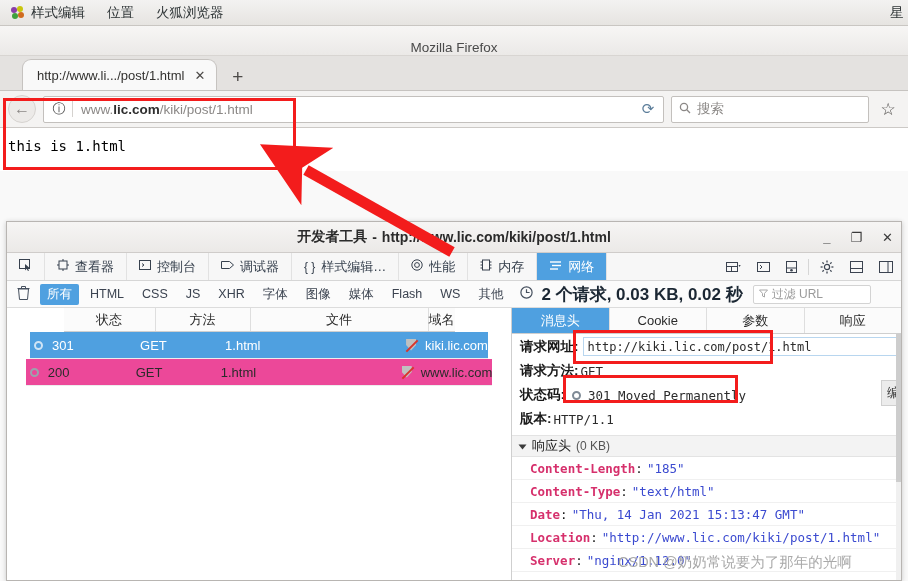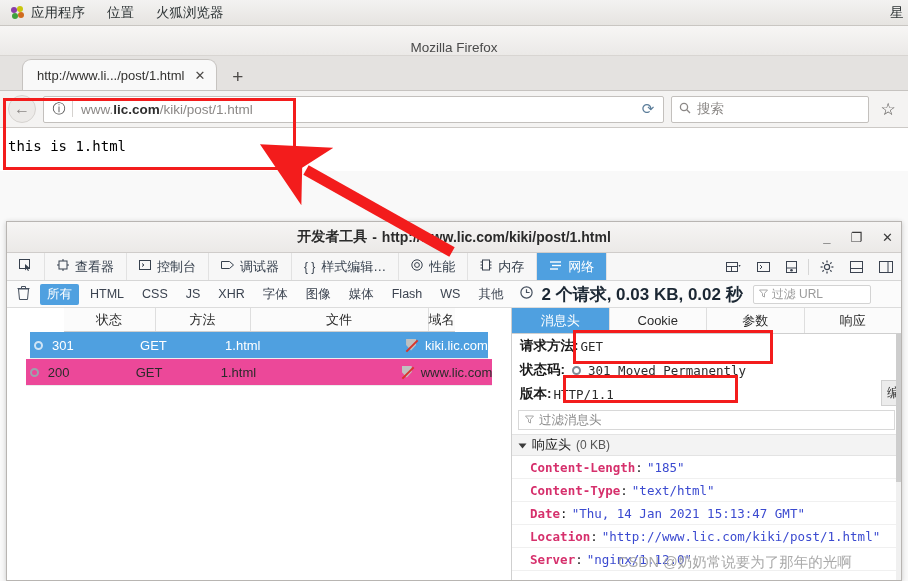--- a/index.html
+++ b/index.html
@@ -277,21 +277,21 @@
 <div id="root">
 
   <div class="gnome-panel">
     <div class="gp-item">
       <span class="gp-logo">
           <i></i>
           <i></i>
           <i></i>
           <i></i>
         </span>
-      <span>应用程序</span>
+      <span>样式编辑</span>
     </div>
     <div class="gp-item">
       <span>位置</span>
     </div>
     <div class="gp-item">
       <span>火狐浏览器</span>
     </div>
     <div class="gp-right">
       <span>星</span>
     </div>
@@ -552,41 +552,37 @@
 
       <div class="dt-right">
         <div class="det-tabs">
           <div class="active">消息头</div>
           <div>Cookie</div>
           <div>参数</div>
           <div>响应</div>
         </div>
         <div class="det-scroll">
           <div class="det-kv">
+            <span class="det-k">请求网址:</span>
+            <span class="det-url-input">http://kiki.lic.com/post/1.html</span>
+          </div>
+          <div class="det-kv">
             <span class="det-k">请求方法:</span>
             <span class="det-v">GET</span>
           </div>
           <div class="det-kv det-status-line">
             <span class="det-k">状态码:</span>
             <span class="det-status-dot"></span>
             <span class="det-v">301 Moved Permanently</span>
           </div>
           <div class="det-kv">
             <span class="det-k">版本:</span>
             <span class="det-v">HTTP/1.1</span>
           </div>
 
-          <div class="hdr-filter">
-            <span>
-              <svg width="9" height="9" viewBox="0 0 9 9">
-                  <path d="M0.5 1 h8 l-3 3.4 v3.6 l-2 -1 v-2.6 z" fill="none" stroke="#a8a8a8"></path>
-                </svg>
-            </span>
-            <span>过滤消息头</span>
-          </div>
 
           <div class="hdr-section">
             <span>
               <svg width="9" height="8" viewBox="0 0 9 8">
                   <path d="M0.5 1.5 L8.5 1.5 L4.5 6.5 z" fill="#3a3a3a"></path>
                 </svg>
             </span>
             <span>响应头</span>
             <span class="sz">(0 KB)</span>
           </div>

